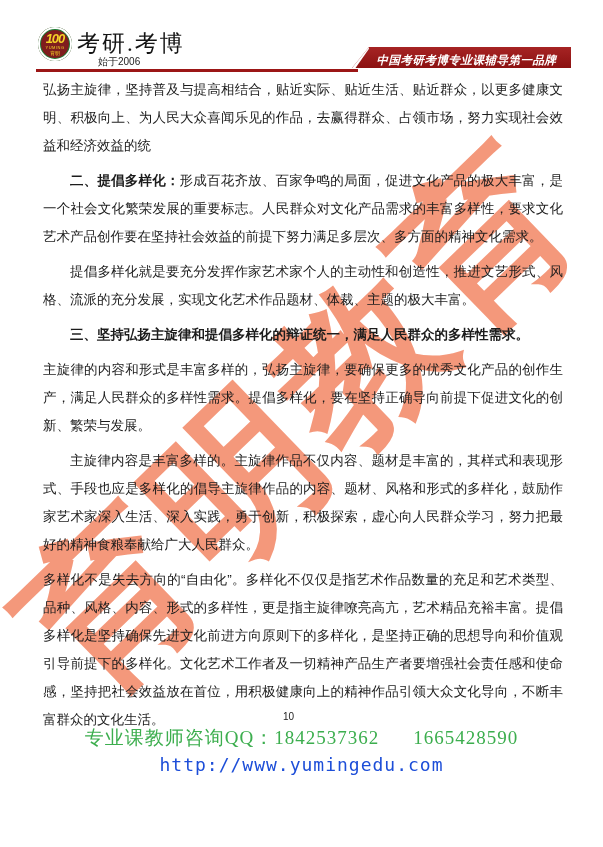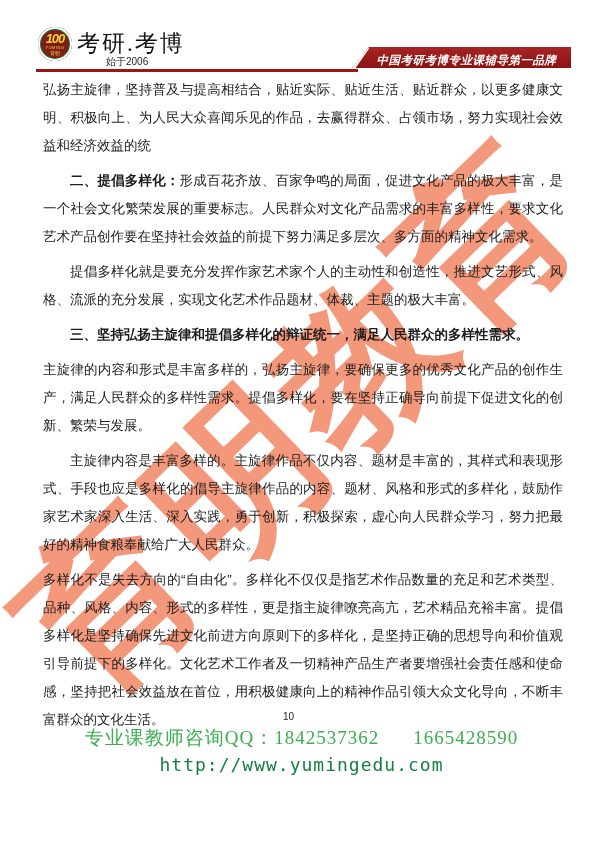--- a/index.html
+++ b/index.html
@@ -16,21 +16,21 @@
     display:flex;flex-direction:column;align-items:center;justify-content:center;
     line-height:1;
   }
   .logo-100{color:#f5d327;font-style:italic;font-weight:700;font-size:13px;letter-spacing:-1px;}
   .logo-sub{color:#f5d327;font-size:4px;margin-top:1px;letter-spacing:.5px;}
   .logo-sub2{color:#f5d327;font-size:5px;margin-top:1px;}
   .logo-title{
     position:absolute;left:77px;top:28px;font-size:23px;font-weight:400;
     font-family:"Liberation Serif","DejaVu Serif",serif;letter-spacing:2px;color:#141414;
   }
-  .logo-since{position:absolute;left:106px;top:55px;font-size:10px;color:#222;}
+  .logo-since{position:absolute;left:98px;top:55px;font-size:10px;color:#222;}
   .header-rule{position:absolute;left:36px;top:69px;width:322px;height:3px;background:#9c1616;}
   .ribbon{
     position:absolute;left:352px;top:47px;width:219px;height:21px;
     background:linear-gradient(180deg,#a62424 0%,#8c1111 100%);
     clip-path:polygon(17px 0,100% 0,100% 100%,0 100%);
     display:flex;align-items:flex-end;justify-content:center;
   }
   .ribbon::before{
     content:"";position:absolute;left:6px;top:-2px;width:3px;height:140%;
     background:#ffffff;transform:rotate(35deg);
@@ -61,21 +61,21 @@
     text-align:left;text-indent:0;
   }
   
   .page-number{position:absolute;left:283px;top:711px;font-size:10px;color:#222;z-index:2;}
   .footer{
     position:absolute;left:0;top:724px;width:603px;text-align:center;z-index:1;
     color:#3cae4e;font-family:"Liberation Serif","DejaVu Serif",serif;
   }
   .footer .f-line{font-size:19px;line-height:27px;letter-spacing:1px;white-space:nowrap;}
   .footer .gap{display:inline-block;width:34px;}
-  .footer .f-url{font-size:18px;line-height:27px;font-family:"DejaVu Sans Mono","Liberation Mono",monospace;color:#15803d;text-decoration:none;}
+  .footer .f-url{font-size:18px;line-height:27px;font-family:"DejaVu Sans Mono","Liberation Mono",monospace;color:#1d4ed8;text-decoration:none;}
 </style>
 </head>
 <body>
 
 <div class="page">
 
   <div class="watermark">育明教育</div>
 
   <div class="logo-mark">
     <span class="logo-100">100</span>

